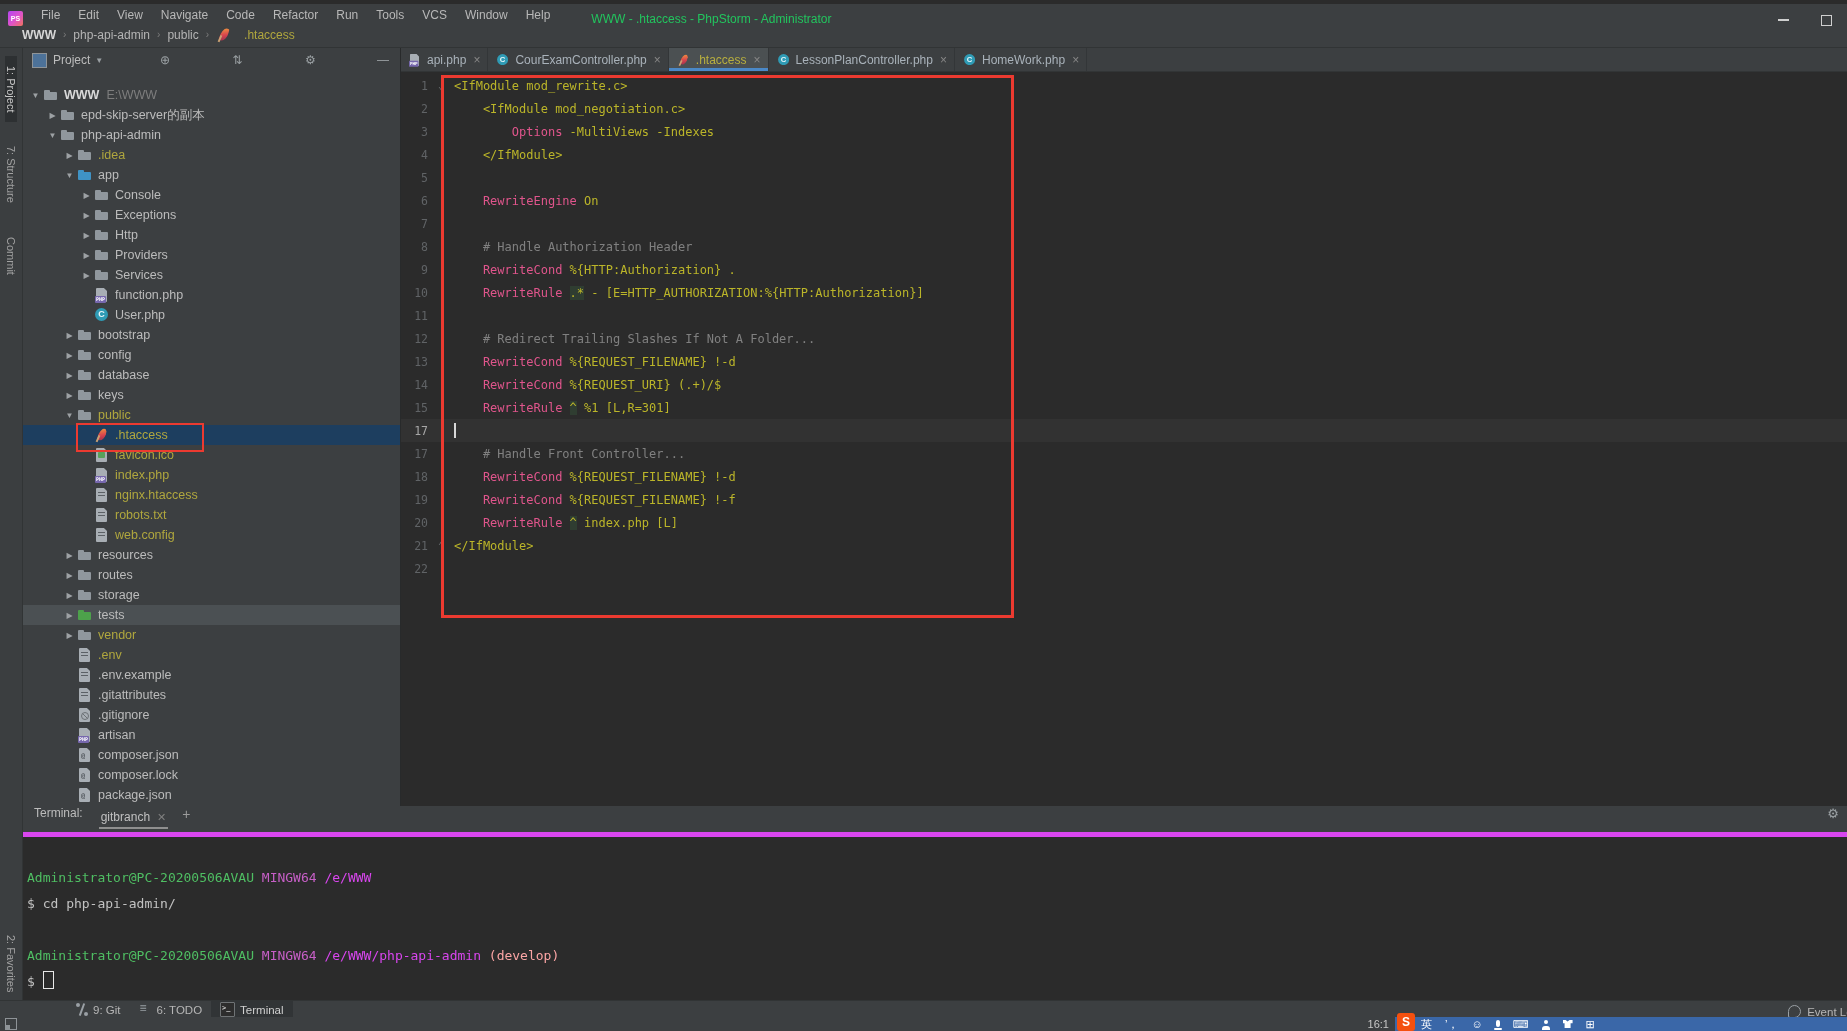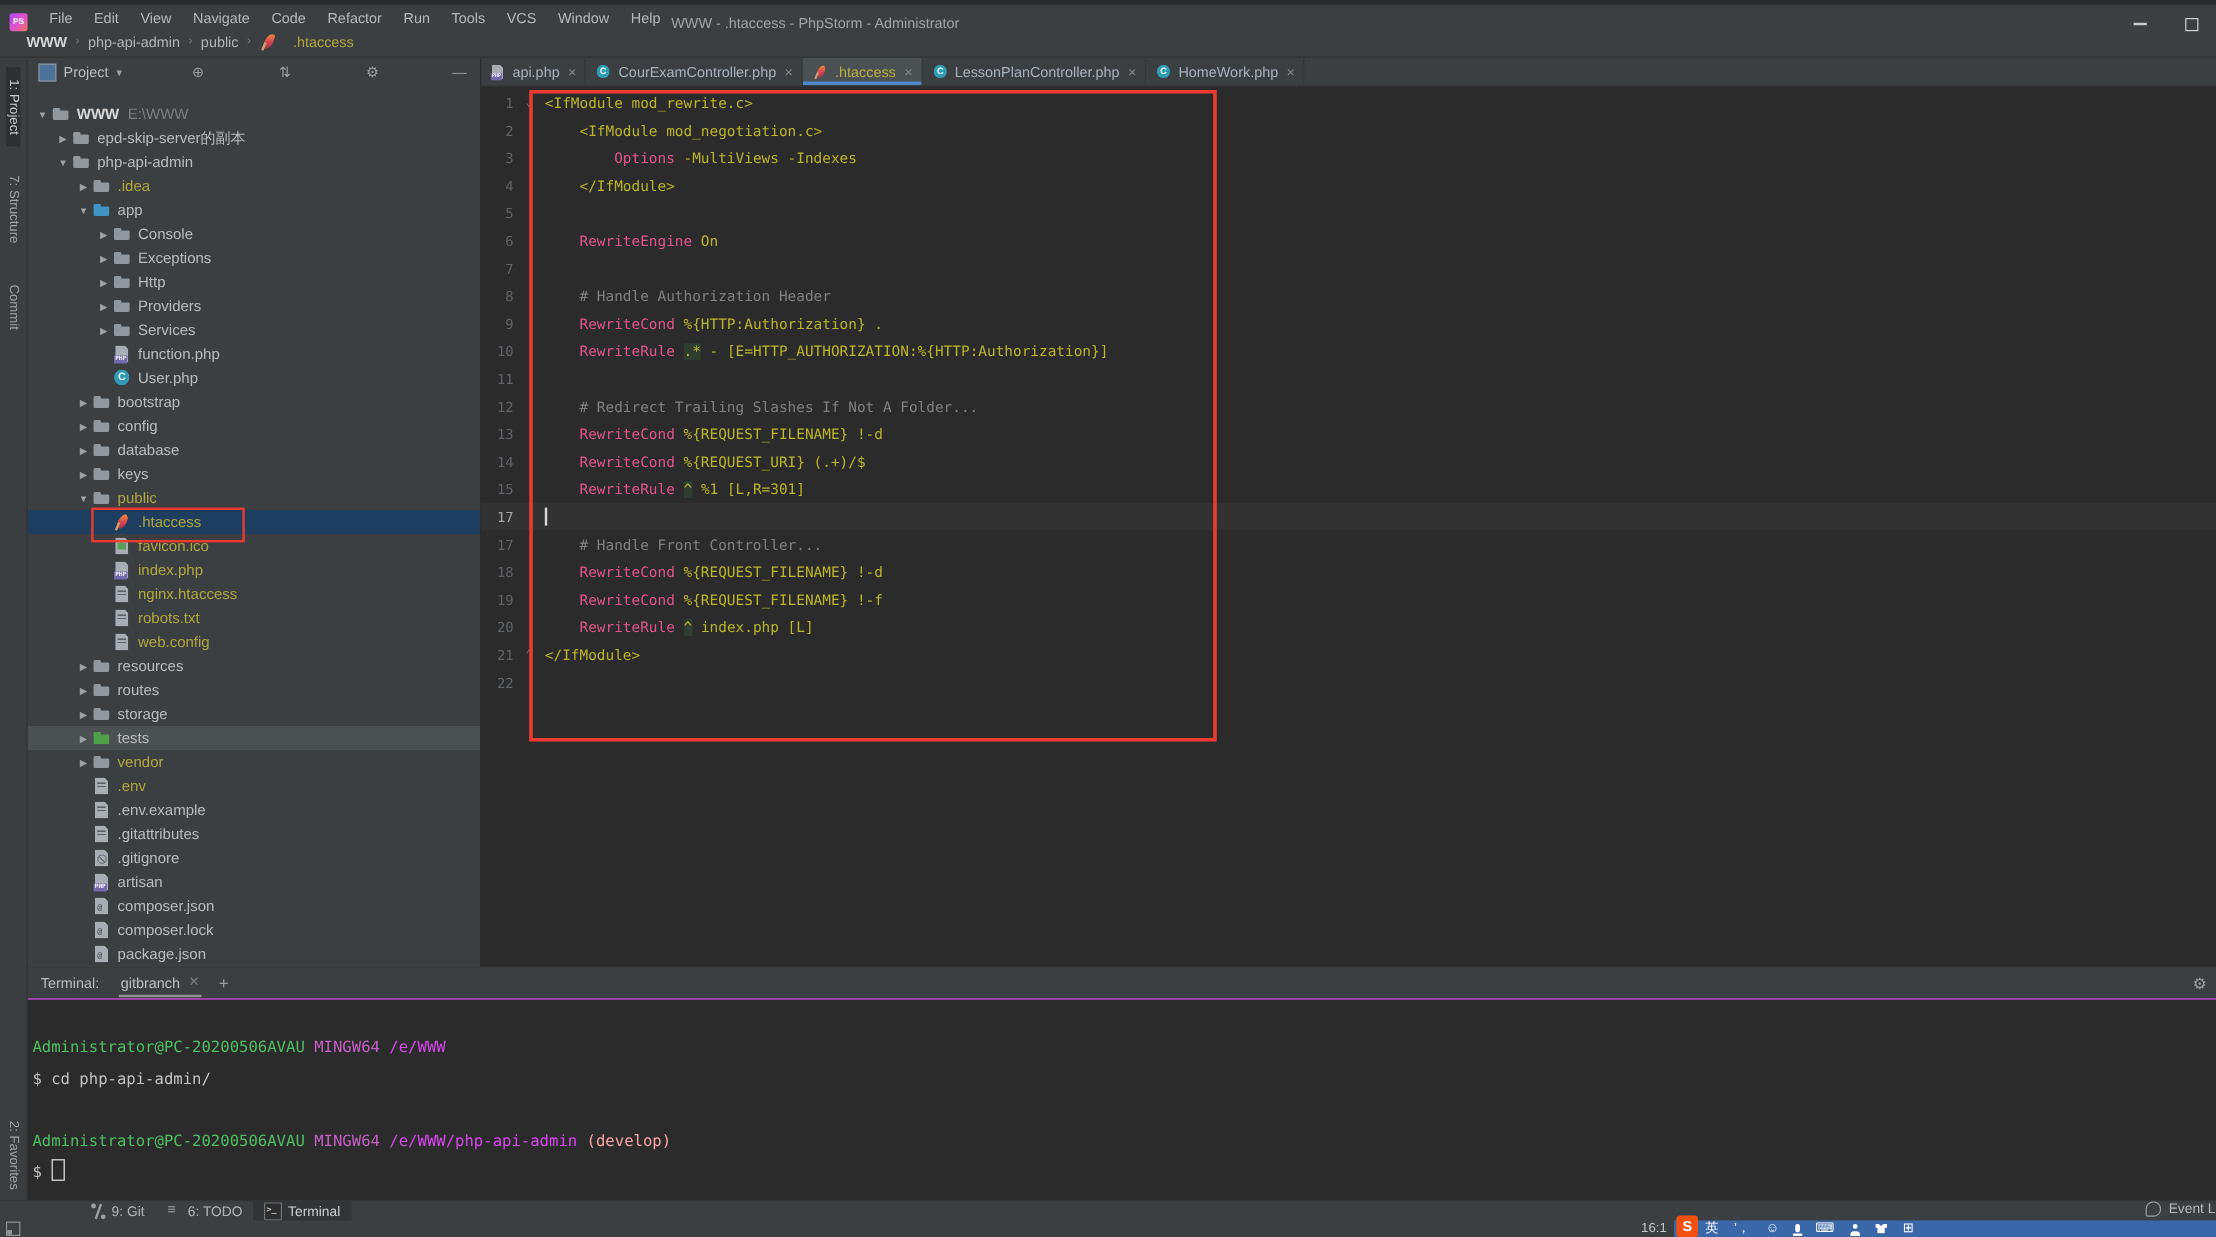--- a/index.html
+++ b/index.html
@@ -3,21 +3,21 @@
 <meta charset="utf-8">
 <style>
   html,body{margin:0;padding:0}
   body{width:1847px;height:1031px;position:relative;overflow:hidden;background:#2b2b2b;
        font-family:"Liberation Sans",sans-serif;color:#bbb;-webkit-font-smoothing:antialiased}
 
   
   #titlebar{position:absolute;left:0;top:4px;right:0;height:22px;background:#3c3f41;display:flex;align-items:flex-end;font-size:12px;color:#b8b8b8;z-index:5}
   #ps-logo{width:15px;height:15px;margin:0 9px 0 8px;border-radius:2px;background:linear-gradient(135deg,#b345f1,#e054c8 55%,#f0735a);color:#fff;font-size:7px;font-weight:bold;display:flex;align-items:center;justify-content:center;flex:none}
   .menu-item{padding:0 9px;height:22px;line-height:22px}
-  #win-title{color:#a3a3a3;white-space:nowrap}
+  #win-title{color:#22c55e;margin-left:32px;white-space:nowrap}
   #winbtns{margin-left:auto;display:flex;align-items:center;gap:30px;margin-right:14px}
   .winbtn{width:13px;height:13px;position:relative}
   .winbtn.min::before{content:"";position:absolute;left:1px;right:1px;top:6px;height:1.5px;background:#cfcfcf}
   .winbtn.max::before{content:"";position:absolute;left:1px;top:2px;width:9px;height:9px;border:1.5px solid #cfcfcf}
 
   
   #navbar{position:absolute;left:0;top:22px;right:0;height:25px;background:#3c3f41;border-bottom:1px solid #313435;display:flex;align-items:center;font-size:12px;z-index:4}
   #crumbs{margin-left:22px;display:flex;align-items:center;gap:7px;white-space:nowrap}
   .crumb{color:#b4b4b4}
   .crumb-root{font-weight:bold;color:#d6d6d6}
@@ -99,33 +99,33 @@
   .lnum.cur{color:#a7a7a7}
   .fold{width:26px;text-align:center;color:#6d7173;font-size:10px;flex:none}
   .ctext{white-space:pre}
   .tk-v{color:#bbb529}.tk-d{color:#e0558c}.tk-c{color:#808080}
   .tk-vh{color:#bbb529;background:#2f3d31}
   .caret{display:inline-block;width:2px;height:15px;background:#d8d8d8;vertical-align:middle}
   #editor-annotation{position:absolute;left:41px;top:27px;width:567px;height:537px;border:3px solid #ec3a30;z-index:6;pointer-events:none}
 
   
   #terminal{position:absolute;left:22px;top:806px;right:0;height:194px;background:#2b2b2b;z-index:2}
-  #term-header{height:26px;background:#3c3f41;border-bottom:1px solid #d946ef;display:flex;align-items:center;font-size:12px;padding-left:12px}
+  #term-header{height:26px;background:#3c3f41;border-bottom:5px solid #d946ef;display:flex;align-items:flex-start;font-size:12px;padding-left:12px}
   #term-label{color:#bcbcbc;margin-right:16px}
   .term-tab{color:#c0c0c0;padding:4px 2px 3px;border-bottom:2px solid #8f8f8f;display:flex;align-items:center;gap:7px}
   .term-x{color:#7f7f7f;font-size:11px}
   .term-plus{color:#9c9c9c;font-size:14px;margin-left:14px}
   #term-gear{margin-left:auto;margin-right:8px;color:#9aa0a3;font-size:13px}
   #tlines{padding:28px 0 0 5px;font-family:"DejaVu Sans Mono",monospace;font-size:13px}
   .tline{height:26px;line-height:26px;white-space:pre}
   .tc-green{color:#4fbf63}.tc-magenta{color:#c75fc7}.tc-gold{color:#d946ef}.tc-cyan{color:#fca5a5}.tc-plain{color:#c2c2c2}
   .tcursor{display:inline-block;width:9px;height:16px;border:1.5px solid #e8e8e8;vertical-align:-3px}
 
   
-  #btabs-bar{position:absolute;left:0;top:1000px;right:0;height:17px;background:#3c3f41;border-top:1px solid #313435;display:flex;align-items:flex-start;font-size:11.5px;color:#b6b6b6;overflow:hidden;z-index:4}
+  #btabs-bar{position:absolute;left:0;top:1000px;right:0;height:17px;background:#3c3f41;border-top:1px solid #313435;display:flex;align-items:flex-end;font-size:11.5px;color:#b6b6b6;overflow:hidden;z-index:4}
   #btabs{display:flex;margin-left:66px;height:100%}
   .btab{display:flex;align-items:center;gap:5px;padding:0 9px;height:100%;cursor:default}
   .btab.active{background:#313436;color:#d0d0d0}
   .mico{width:13px;height:13px;position:relative;flex:none}
   .mico-git::before{content:"";position:absolute;left:6px;top:0;width:1.5px;height:13px;background:#9aa0a5;transform:rotate(20deg)}
   .mico-git::after{content:"";position:absolute;left:1px;top:0;width:4px;height:4px;border-radius:50%;background:#9aa0a5;box-shadow:8px 9px 0 #9aa0a5}
   .mico-todo::before{content:"≡";position:absolute;left:1px;top:-2px;font-size:12px;color:#9aa0a5}
   .mico-terminal{background:#2d2d2d;border:1px solid #6f7375;border-radius:1px}
   .mico-terminal::before{content:">_";position:absolute;left:1px;top:0;font:bold 7px/11px "DejaVu Sans Mono",monospace;color:#cfcfcf}
   #eventlog{margin-left:auto;display:flex;align-items:center;gap:6px;white-space:nowrap;margin-right:-12px}

